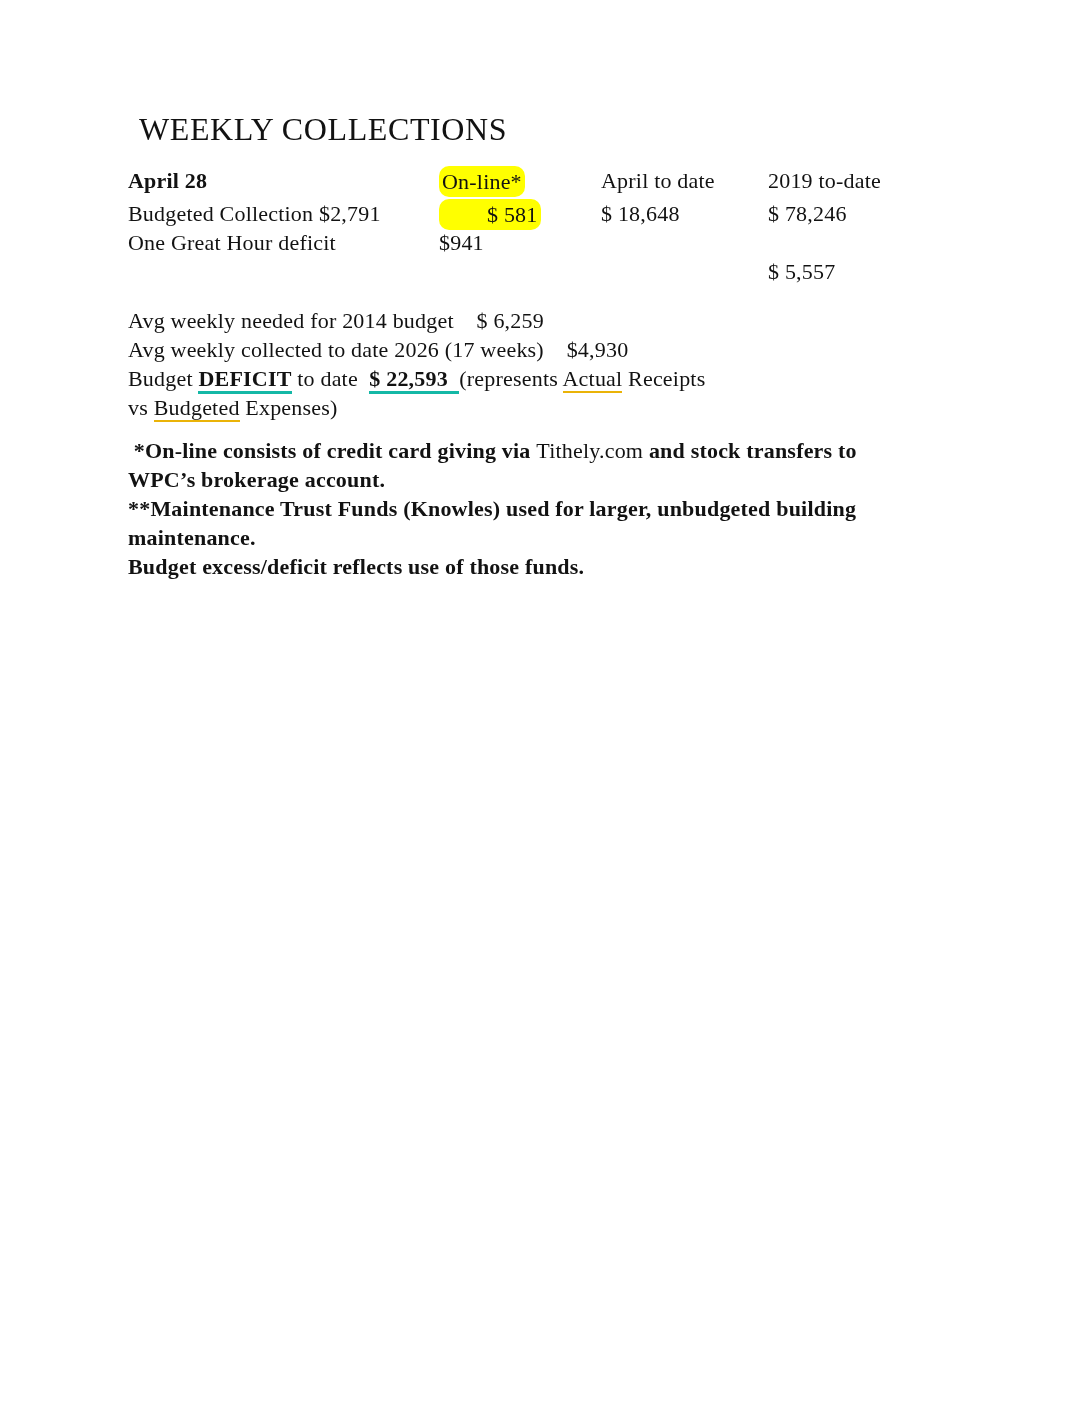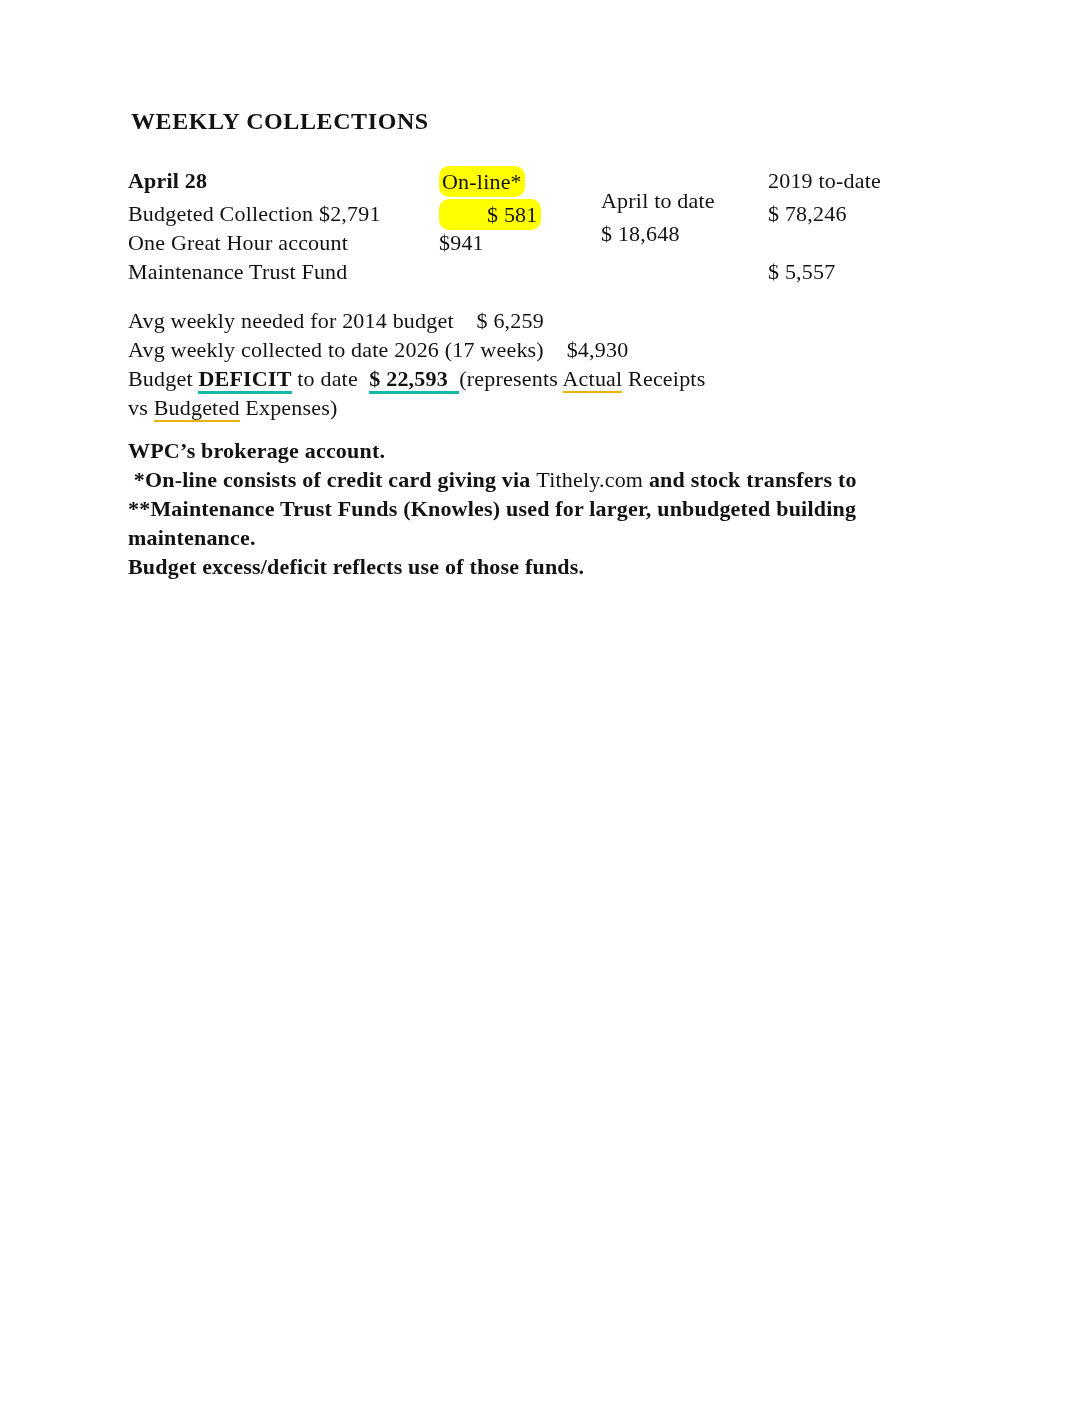--- a/index.html
+++ b/index.html
@@ -15,34 +15,34 @@
     overflow: hidden;
   }
   .pre { white-space: pre; }
   .bold { font-weight: 700; }
   .regular { font-weight: 400; }
 
   .title {
     position: absolute;
     left: 127px;
     top: 103px;
-    margin: 4px;
-    font-size: 24px;
-    font-weight: 700;
+    margin: 12px;
+    font-size: 32px;
+    font-weight: 400;
     letter-spacing: 0.6px;
     line-height: 29px;
   }
 
   .table { position: absolute; left: 128px; top: 166px; width: 900px; }
   .trow { position: relative; height: 29px; line-height: 29px; white-space: pre; }
   .trow.first { margin-top: 4px; }
   .cell { position: absolute; top: 0; white-space: pre; }
   .c1 { left: 0; }
   .c2 { left: 311px; }
-  .c3 { left: 473px; margin-top: 20px; }
+  .c3 { left: 473px; }
   .c4 { left: 640px; }
   .hl { padding: 1px 3px; border-radius: 10px; }
 
   .summary { position: absolute; left: 128px; top: 306px; }
   .summary .line { height: 29px; line-height: 29px; white-space: pre; }
 
   .ul-bold { font-weight: 700; border-bottom: 3px solid #14b8a6; }
   .ul-reg  { border-bottom: 2px solid #eab308; }
 
   .notes { position: absolute; left: 128px; top: 436px; font-weight: 700; }
@@ -65,42 +65,41 @@
       <span class="cell c3">April to date</span>
       <span class="cell c4">2019 to-date</span>
     </div>
     <div class="trow first">
       <span class="cell c1">Budgeted Collection $2,791</span>
       <span class="cell c2 hl" style="background: rgb(255, 255, 0); padding-left: 48px;">$ 581</span>
       <span class="cell c3">$ 18,648</span>
       <span class="cell c4">$ 78,246</span>
     </div>
     <div class="trow">
-      <span class="cell c1">One Great Hour account</span>
+      <span class="cell c1">One Great Hour deficit</span>
       <span class="cell c2">$941</span>
       <span class="cell c3"></span>
       <span class="cell c4"></span>
     </div>
     <div class="trow">
-      <span class="cell c1">Maintenance Trust Fund</span>
       <span class="cell c2"></span>
       <span class="cell c3"></span>
       <span class="cell c4">$ 5,557</span>
     </div>
   </div>
 
   <div class="summary">
     <div class="line">Avg weekly needed for 2014 budget    $ 6,259</div>
     <div class="line">Avg weekly collected to date 2026 (17 weeks)    $4,930</div>
     <div class="line"><span class="pre">Budget </span><span class="pre ul-bold">DEFICIT</span><span class="pre"> to date  </span><span class="pre ul-bold">$ 22,593  </span><span class="pre">(represents </span><span class="pre ul-reg">Actual</span><span class="pre"> Receipts</span></div>
     <div class="line"><span class="pre">vs </span><span class="pre ul-reg">Budgeted</span><span class="pre"> Expenses)</span></div>
   </div>
 
   <div class="notes">
+    <div class="line"><span class="pre"> *On-line consists of credit card giving via </span><span class="pre regular">Tithely.com</span><span class="pre"> and stock transfers to</span></div>
     <div class="line">WPC’s brokerage account.</div>
-    <div class="line"><span class="pre"> *On-line consists of credit card giving via </span><span class="pre regular">Tithely.com</span><span class="pre"> and stock transfers to</span></div>
     <div class="line">**Maintenance Trust Funds (Knowles) used for larger, unbudgeted building</div>
     <div class="line">maintenance.</div>
     <div class="line">Budget excess/deficit reflects use of those funds.</div>
   </div>
 
 
 </div>
 
 </body></html>

